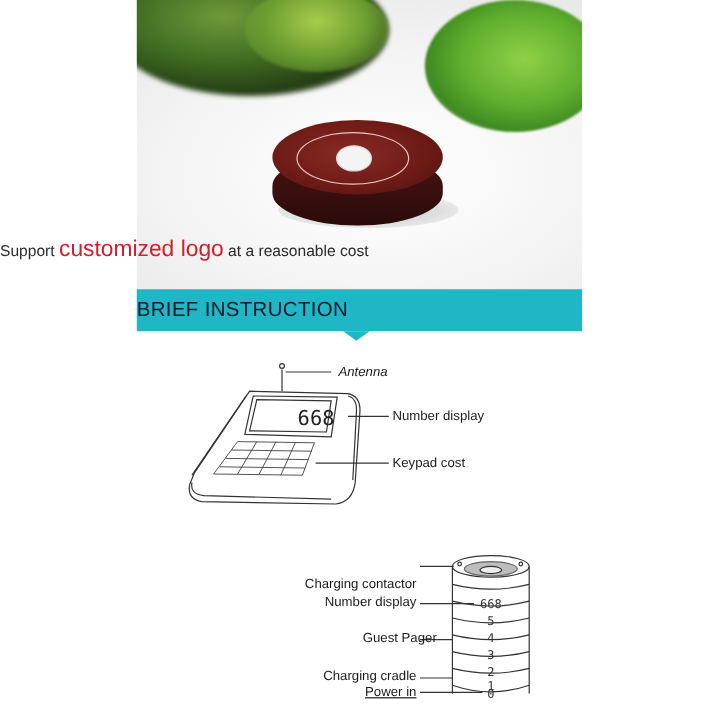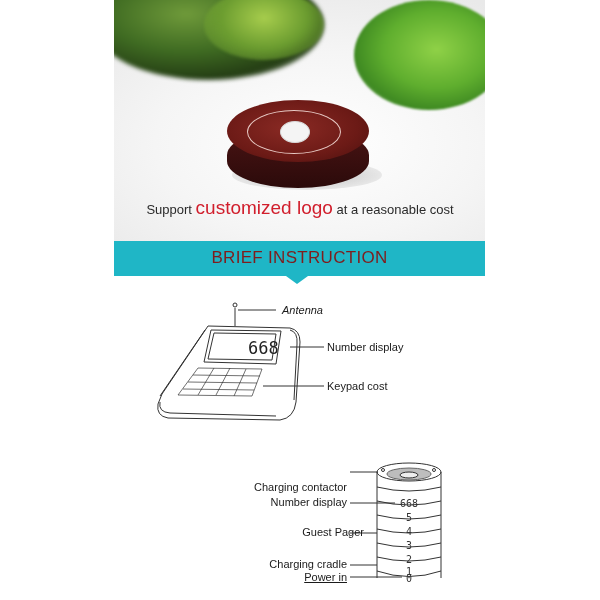--- a/index.html
+++ b/index.html
@@ -16,25 +16,25 @@
   .puck-shadow { position:absolute; left:118px; top:160px; width:150px; height:30px; border-radius:50%;
            background: radial-gradient(ellipse, rgba(0,0,0,0.25), rgba(0,0,0,0)); }
   .puck-side { position:absolute; left:113px; top:128px; width:142px; height:60px; border-radius:50% / 45%;
            background: linear-gradient(#4a1414, #2b0a0a); }
   .puck-top { position:absolute; left:113px; top:100px; width:142px; height:62px; border-radius:50%;
            background: radial-gradient(ellipse at 45% 45%, #8a2a24 0%, #6c1a16 60%, #4a100e 100%); }
   .puck-ring { position:absolute; left:133px; top:110px; width:92px; height:42px; border-radius:50%;
            border:1px solid #e7c9c4; }
   .puck-center { position:absolute; left:166px; top:121px; width:28px; height:20px; border-radius:50%;
            background:#f4f4f4; border:1px solid #d8d8d8; }
-  .tagline { position:absolute; left:0; width:100%; top:197px; text-align:center; color:#2a2a2a;
+  .tagline { position:absolute; left:0; width:100%; top:197px; text-align:left; color:#2a2a2a;
            font-size:13px; }
   .tagline .hl { color:#d11e2c; font-size:19px; }
   .banner { position:absolute; left:114px; top:241px; width:371px; height:35px; background:#1fb6c6; }
-  .banner-text { position:absolute; left:0; width:100%; top:7px; text-align:center; color:#7f1d1d;
+  .banner-text { position:absolute; left:0; width:100%; top:7px; text-align:left; color:#0f172a;
            font-size:17px; letter-spacing:0.3px; }
   .banner-notch { position:absolute; left:286px; top:276px; width:0; height:0;
            border-left:11px solid transparent; border-right:11px solid transparent; border-top:8px solid #1fb6c6; }
   .diagram { position:absolute; left:0; top:0; width:600px; height:600px; }
   .lbl { position:absolute; font-size:11px; color:#1a1a1a; white-space:nowrap; }
   .lbl.r { text-align:right; }
 </style>
 </head>
 <body>
 

